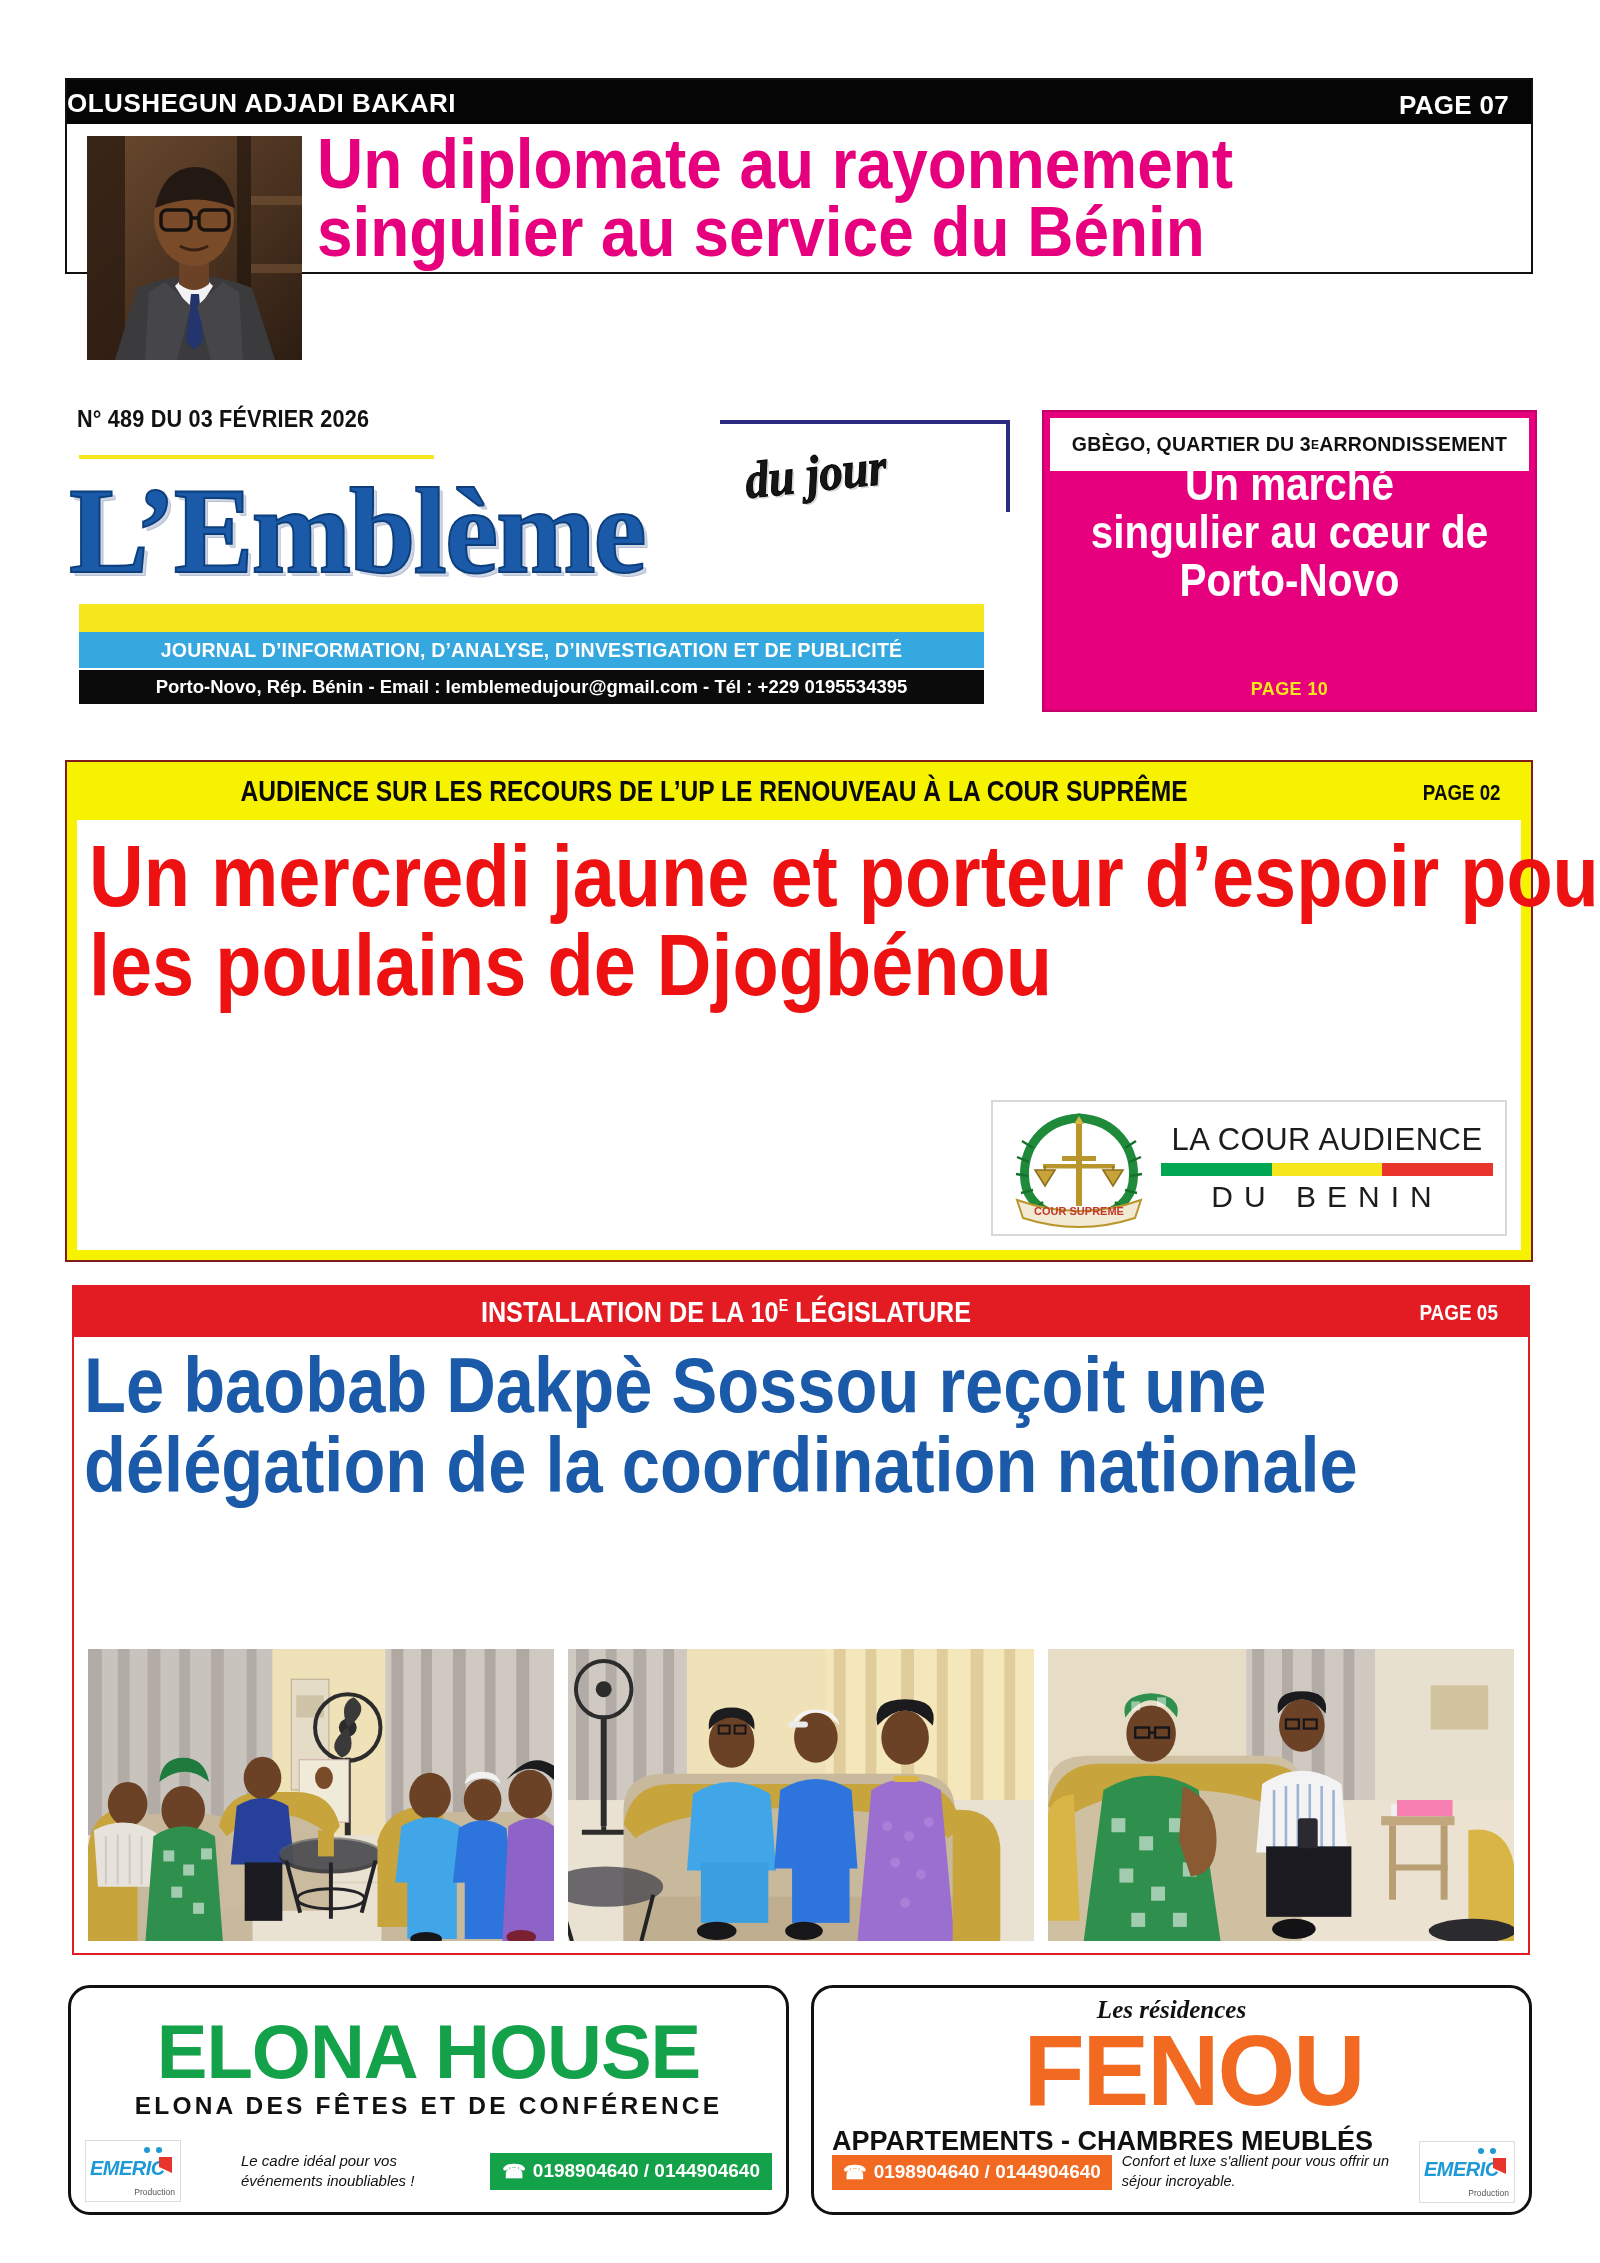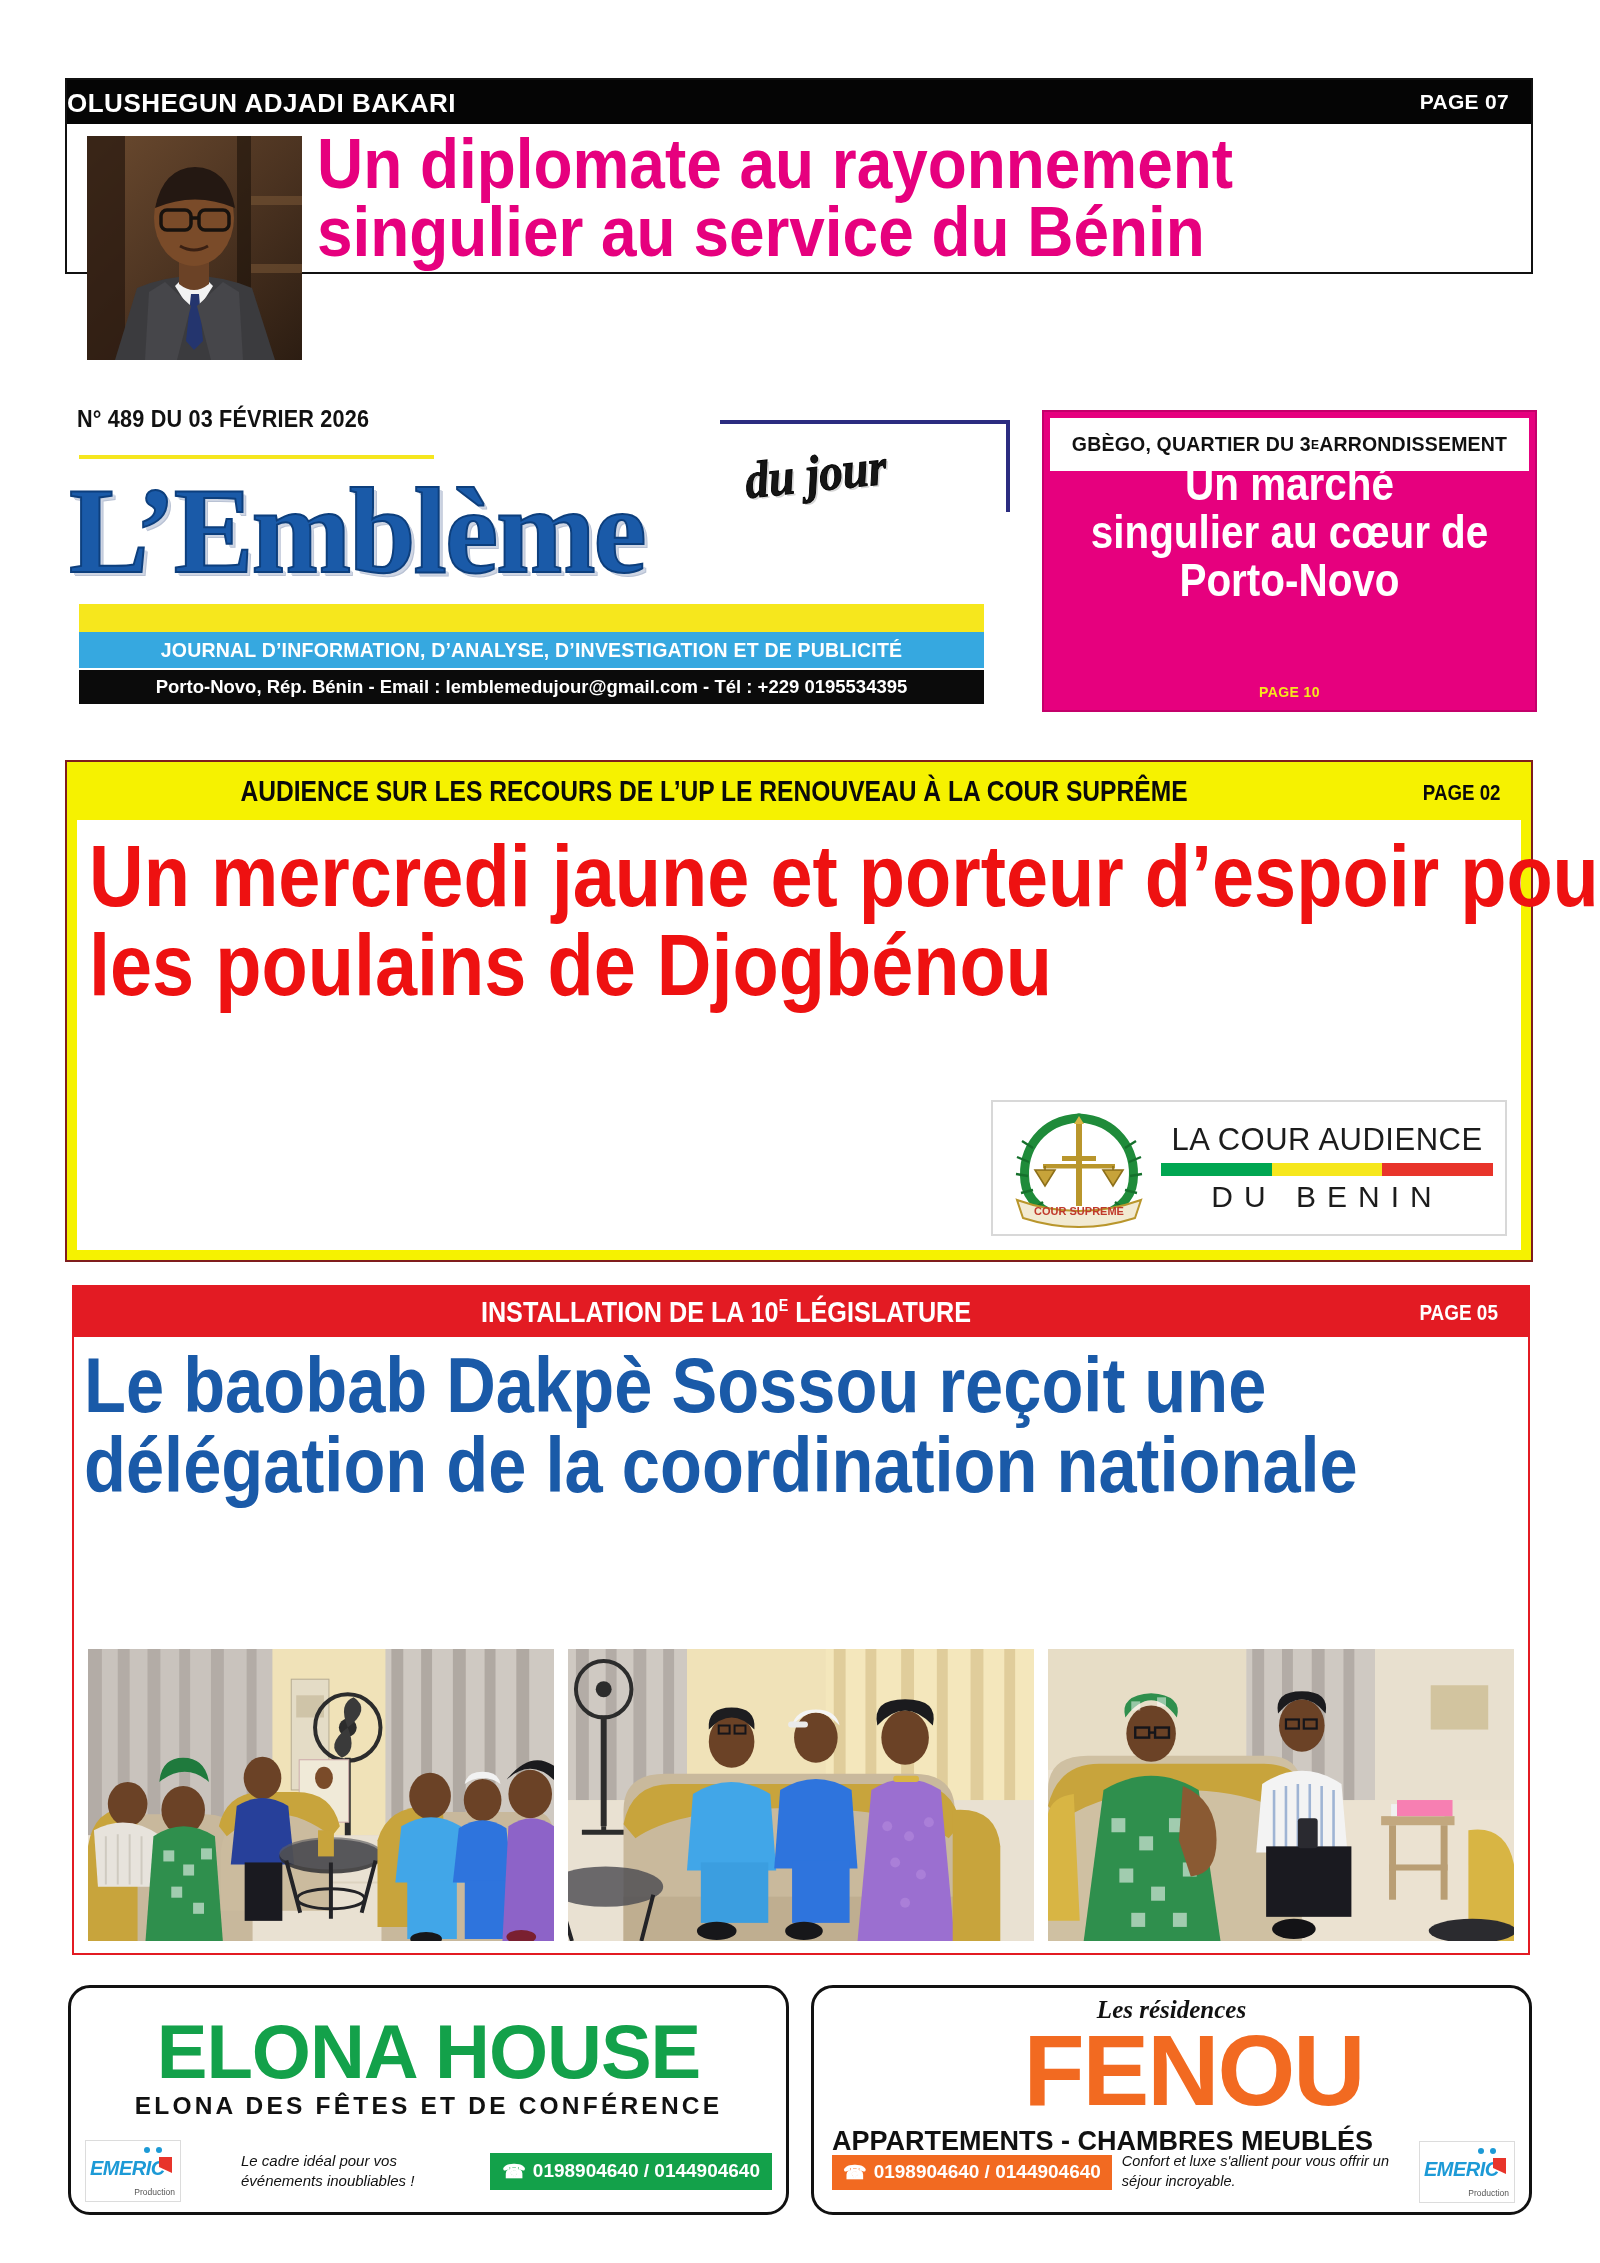--- a/index.html
+++ b/index.html
@@ -14,21 +14,21 @@
   
   .topstrip { position:absolute; left:65px; top:78px; width:1468px; height:196px; border:2px solid #111; background:#fff; }
   .topbar { position:absolute; left:0; top:0; width:100%; height:44px; background:#050505; }
   .topbar-kicker {
     position:absolute; left:0; right:0; top:8px; text-align:left;
     color:#fff; font-size:26px; font-weight:700; letter-spacing:0.5px;
     font-family:"Liberation Sans", sans-serif;
   }
   .topbar-page {
     position:absolute; right:22px; top:10px;
-    color:#fff; font-size:21px; font-weight:700; letter-spacing:0.3px;
+    color:#fff; font-size:26px; font-weight:700; letter-spacing:0.3px;
   }
   .top-photo {
     position:absolute; left:20px; top:56px; width:215px; height:224px;
     overflow:hidden; background:#2b1c12;
   }
   .top-headline { position:absolute; left:250px; top:50px; right:10px; }
   .top-headline div {
     color:#e6007e; font-size:71px; line-height:0.96;
     font-family:"Liberation Sans Narrow","Liberation Sans",sans-serif;
     font-weight:700; transform:scaleX(0.90); transform-origin:left center;
@@ -95,21 +95,21 @@
   }
   .pinkbox-kicker sup { font-size:12px; vertical-align:super; }
   .pinkbox-title { position:absolute; left:0; right:0; top:48px; text-align:center; }
   .pinkbox-title div {
     color:#fff; font-size:47px; line-height:1.02; font-weight:700;
     font-family:"Liberation Sans Narrow","Liberation Sans",sans-serif;
     transform:scaleX(0.86); white-space:nowrap;
   }
   .pinkbox-page {
     position:absolute; left:0; right:0; bottom:10px; text-align:center;
-    color:#f6e71d; font-size:14px; font-weight:700; letter-spacing:0.4px;
+    color:#f6e71d; font-size:18px; font-weight:700; letter-spacing:0.4px;
   }
 
   
   .yellowsec {
     position:absolute; left:65px; top:760px; width:1468px; height:502px;
     background:#f6f200; border:2px solid #7f1d1d;
   }
   .ysec-kicker { position:absolute; left:0; right:0; top:12px; height:40px; }
   .ysec-kicker .k {
     position:absolute; left:0; right:170px; top:0; text-align:center;

